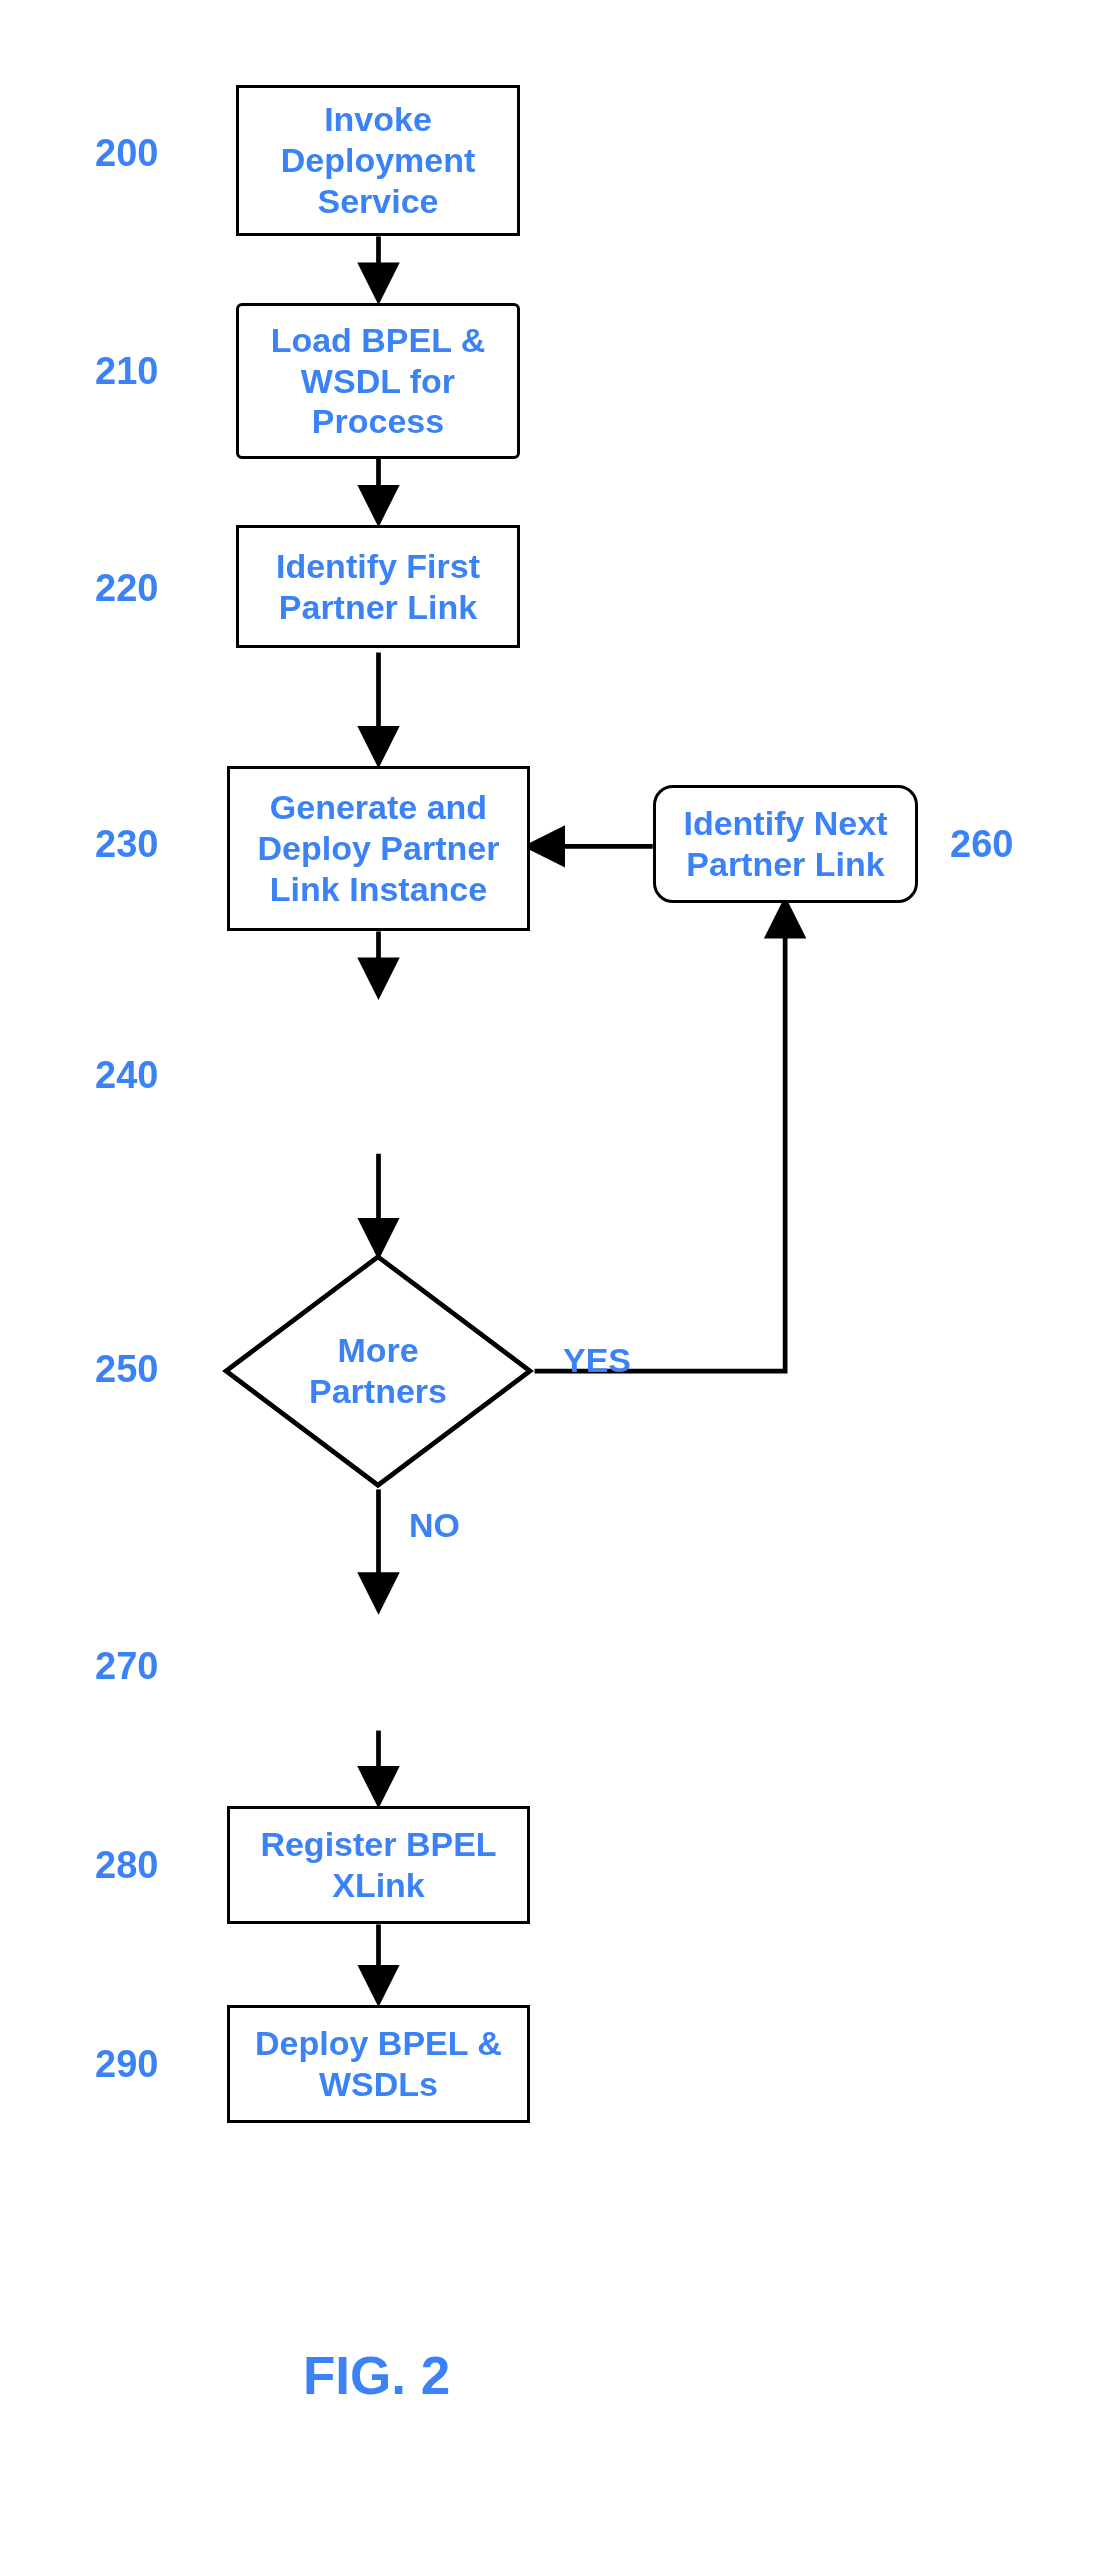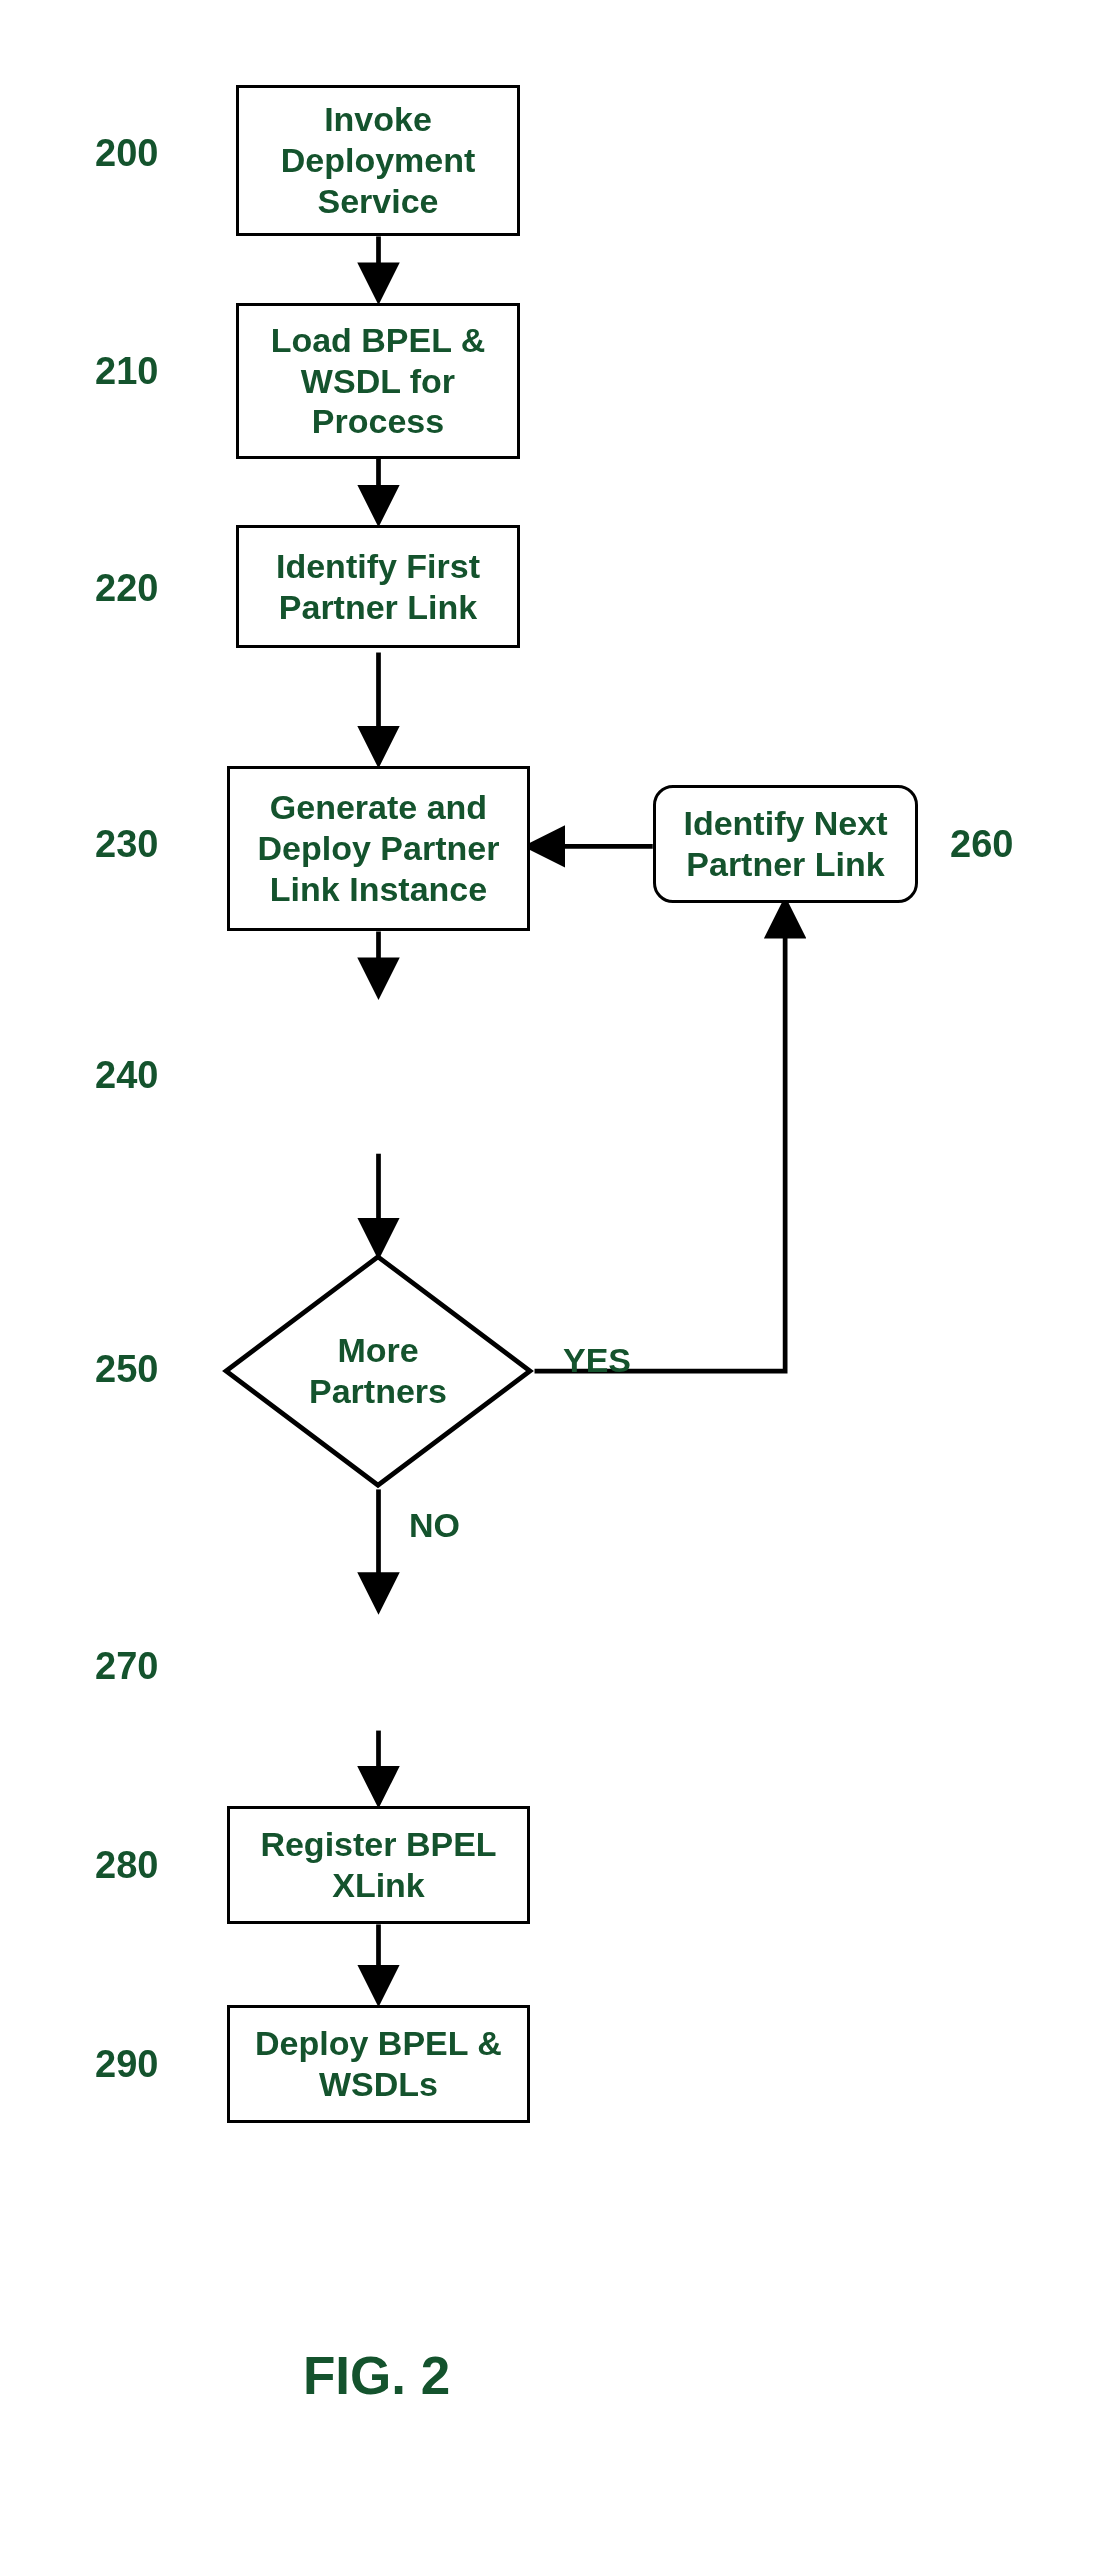--- a/index.html
+++ b/index.html
@@ -5,21 +5,21 @@
   html, body {
     margin: 0;
     padding: 0;
     background: #ffffff;
   }
   .page {
     position: relative;
     width: 1105px;
     height: 2576px;
     font-family: Arial, Helvetica, sans-serif;
-    color: #14532d;
+    color: #3b82f6;
   }
   .box {
     position: absolute;
     border: 3.8px solid #000;
     background: #fff;
     display: flex;
     align-items: center;
     justify-content: center;
     text-align: center;
     font-size: 34px;
@@ -99,21 +99,21 @@
 
     <line x1="690" y1="895" x2="560" y2="895" stroke="#000" stroke-width="5" marker-end="url(#arrow)"></line>
   </svg>
 
   <div class="numlabel" style="left:95px; top:132px;">200</div>
   <div class="box" style="left:236px; top:85px; width:284px; height:151px;">
     <span>Invoke<br>Deployment<br>Service</span>
   </div>
 
   <div class="numlabel" style="left:95px; top:350px;">210</div>
-  <div class="box" style="left:236px; top:303px; width:284px; height:156px;">
+  <div class="box" style="left:236px; top:303px; width:284px; height:156px;border-radius:6px;">
     <span>Load BPEL &amp;<br>WSDL for<br>Process</span>
   </div>
 
   <div class="numlabel" style="left:95px; top:567px;">220</div>
   <div class="box" style="left:236px; top:525px; width:284px; height:123px;">
     <span>Identify First<br>Partner Link</span>
   </div>
 
   <div class="numlabel" style="left:95px; top:823px;">230</div>
   <div class="box" style="left:227px; top:766px; width:303px; height:165px;">

